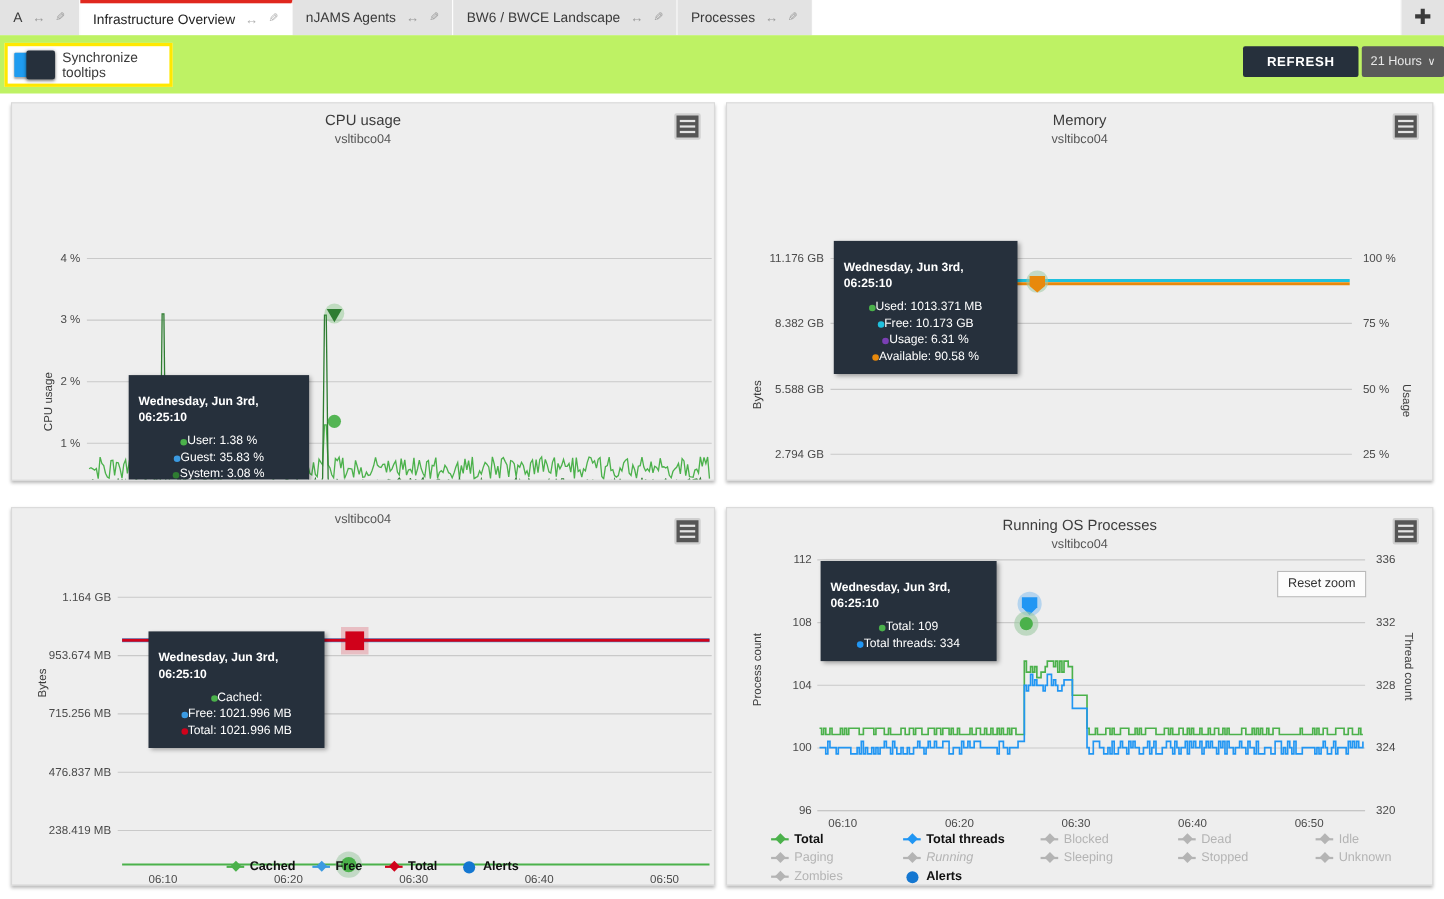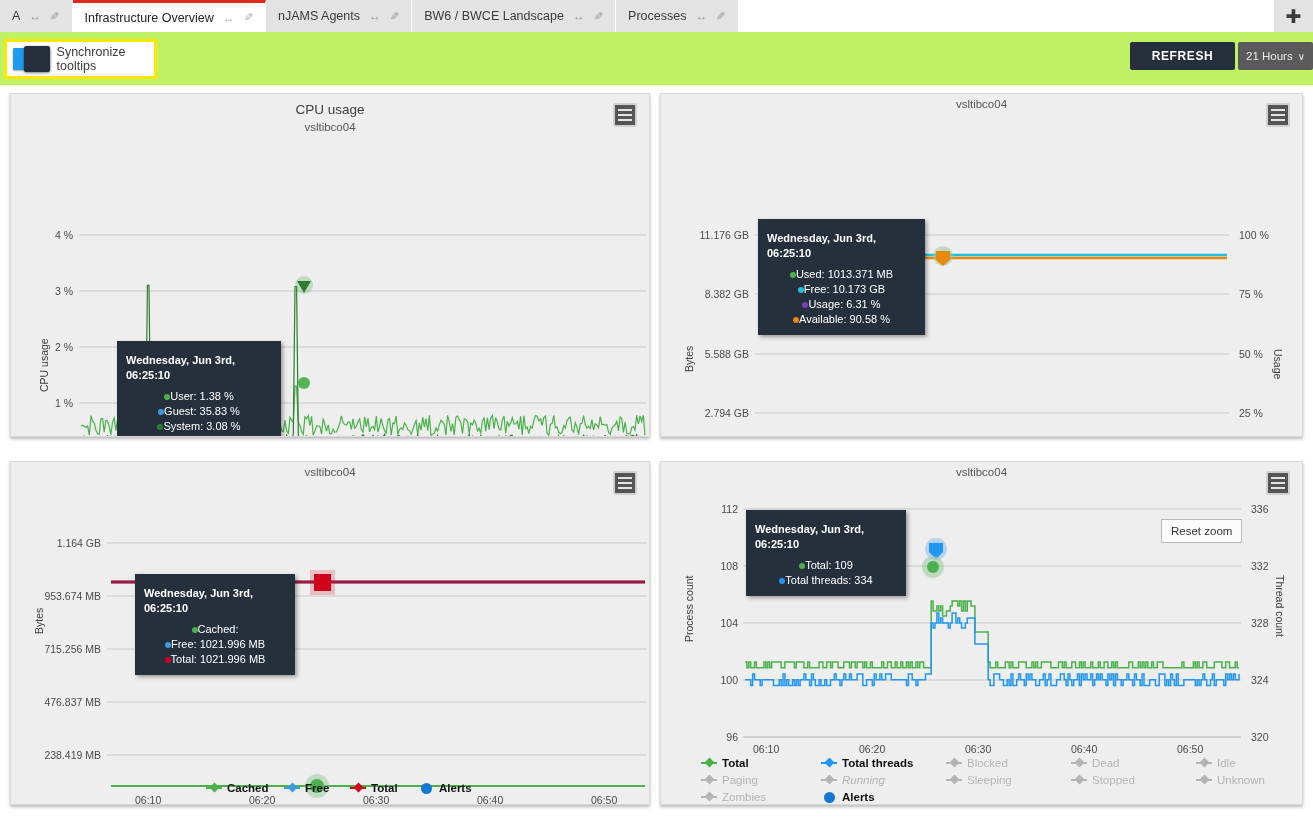--- a/index.html
+++ b/index.html
@@ -156,21 +156,21 @@
   .legend .li.on  { font-weight: bold; }
   .legend .li.alerts .sym::before { background: transparent; }
   .legend .li.alerts .sym::after {
     left: 3px; top: 0px; width: 11px; height: 11px; border-radius: 50%;
     background: #1477d1; transform: none;
   }
 
   
   .tt {
     position: absolute; background: #26303c; color: #ffffff;
-    padding: 12px 9px 8px 9px; font-size: 11px; line-height: 15px;
+    padding: 17px 9px 8px 9px; font-size: 11px; line-height: 15px;
     box-shadow: 2px 2px 4px rgba(0,0,0,0.35); z-index: 30;
   }
   .tt .tthead { font-weight: bold; margin-bottom: 6px; font-size: 11px; }
   .tt .ttrow { display: flex; align-items: center; gap: 0; justify-content: center; }
   .tt .ttdot { width: 6px; height: 6px; border-radius: 50%; flex: 0 0 auto; }
 
   .reset-zoom {
     position: absolute; background: #fcfcfc; border: 1px solid #b9b9b9;
     font-size: 11.5px; color: #333; padding: 5px 9px; cursor: pointer;
     font-family: "Liberation Sans", sans-serif;
@@ -274,20 +274,21 @@
       </div>
     <div class="ttrow">
         <span class="ttdot" style="background:#2f7d32"></span>
         <span>System: 3.08 %</span>
       </div>
   </div>
 
 </div>
 
 <div class="panel" id="panel-mem">
+  <div class="chart-title">Memory</div>
   <div class="chart-sub">vsltibco04</div>
   <div class="menu-btn">
       <i></i>
       <i></i>
       <i></i>
     </div>
 
   <div class="axis-name rot-l" style="left:22px; top:278px;">Bytes</div>
   <div class="axis-name rot-r" style="left:623px; top:255px;">Usage</div>
 
@@ -412,20 +413,21 @@
         <span style="color:#111">Total</span>
       </div>
     <div class="li on alerts" style="color:#111;">
         <span class="sym"></span>
         <span>Alerts</span>
       </div>
   </div>
 </div>
 
 <div class="panel" id="panel-procs">
+  <div class="chart-title">Running OS Processes</div>
   <div class="chart-sub">vsltibco04</div>
   <div class="menu-btn">
       <i></i>
       <i></i>
       <i></i>
     </div>
 
   <div class="axis-name rot-l" style="left:22px; top:180px;">Process count</div>
   <div class="axis-name rot-r" style="left:625px; top:113px;">Thread count</div>
 

